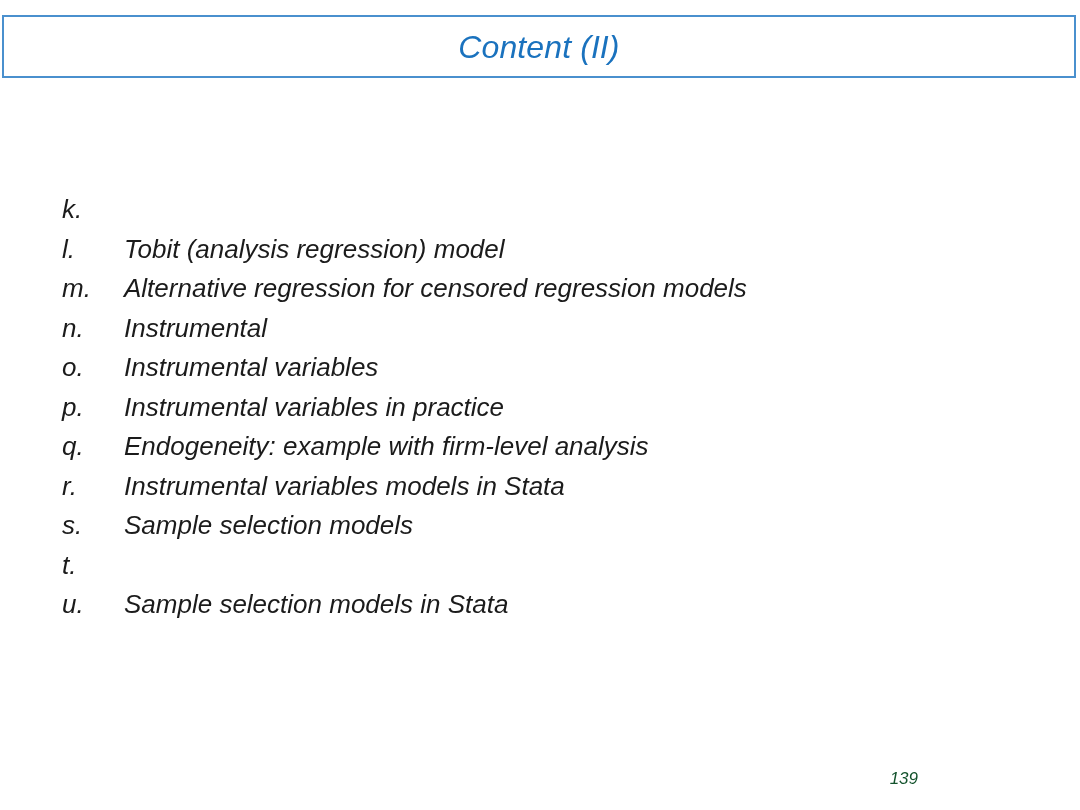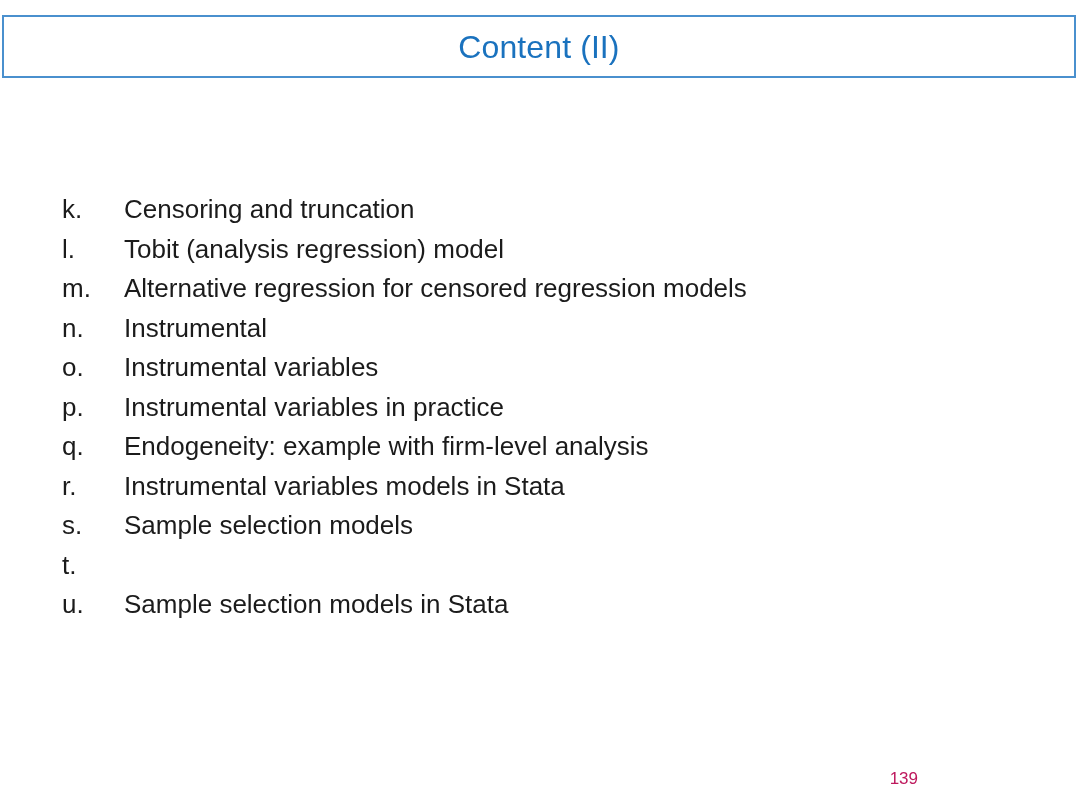--- a/index.html
+++ b/index.html
@@ -14,20 +14,21 @@
     font-family: "Liberation Sans", "DejaVu Sans", sans-serif;
     overflow: hidden;
     position: relative;
   }
 
   .slide {
     position: relative;
     width: 980px;
     height: 810px;
     background: #ffffff;
+    font-style: italic;
   }
 
   
   .title-box {
     position: absolute;
     left: 2px;
     top: 15px;
     width: 1074px;
     height: 63px;
     border: 2px solid #4a90ce;
@@ -74,38 +75,37 @@
     font-size: 26px;
     color: #1b1b1b;
   }
 
   
   .page-number {
     position: absolute;
     right: 62px;
     bottom: 23px;
     font-size: 17px;
-    color: #be185d;
+    color: #14532d;
     line-height: 1;
   }
 </style>
 </head>
 <body>
 
 <div class="slide">
 
   <div class="title-box">
     <div class="title-text">Content (II)</div>
   </div>
 
   <div class="content-list">
 
   <div class="list-item">
         <span class="item-marker">k.</span>
-        <span class="item-text">Censoring and truncation</span>
       </div>
       <div class="list-item">
         <span class="item-marker">l.</span>
         <span class="item-text">Tobit (analysis regression) model</span>
       </div>
       <div class="list-item">
         <span class="item-marker">m.</span>
         <span class="item-text">Alternative regression for censored regression models</span>
       </div>
       <div class="list-item">

